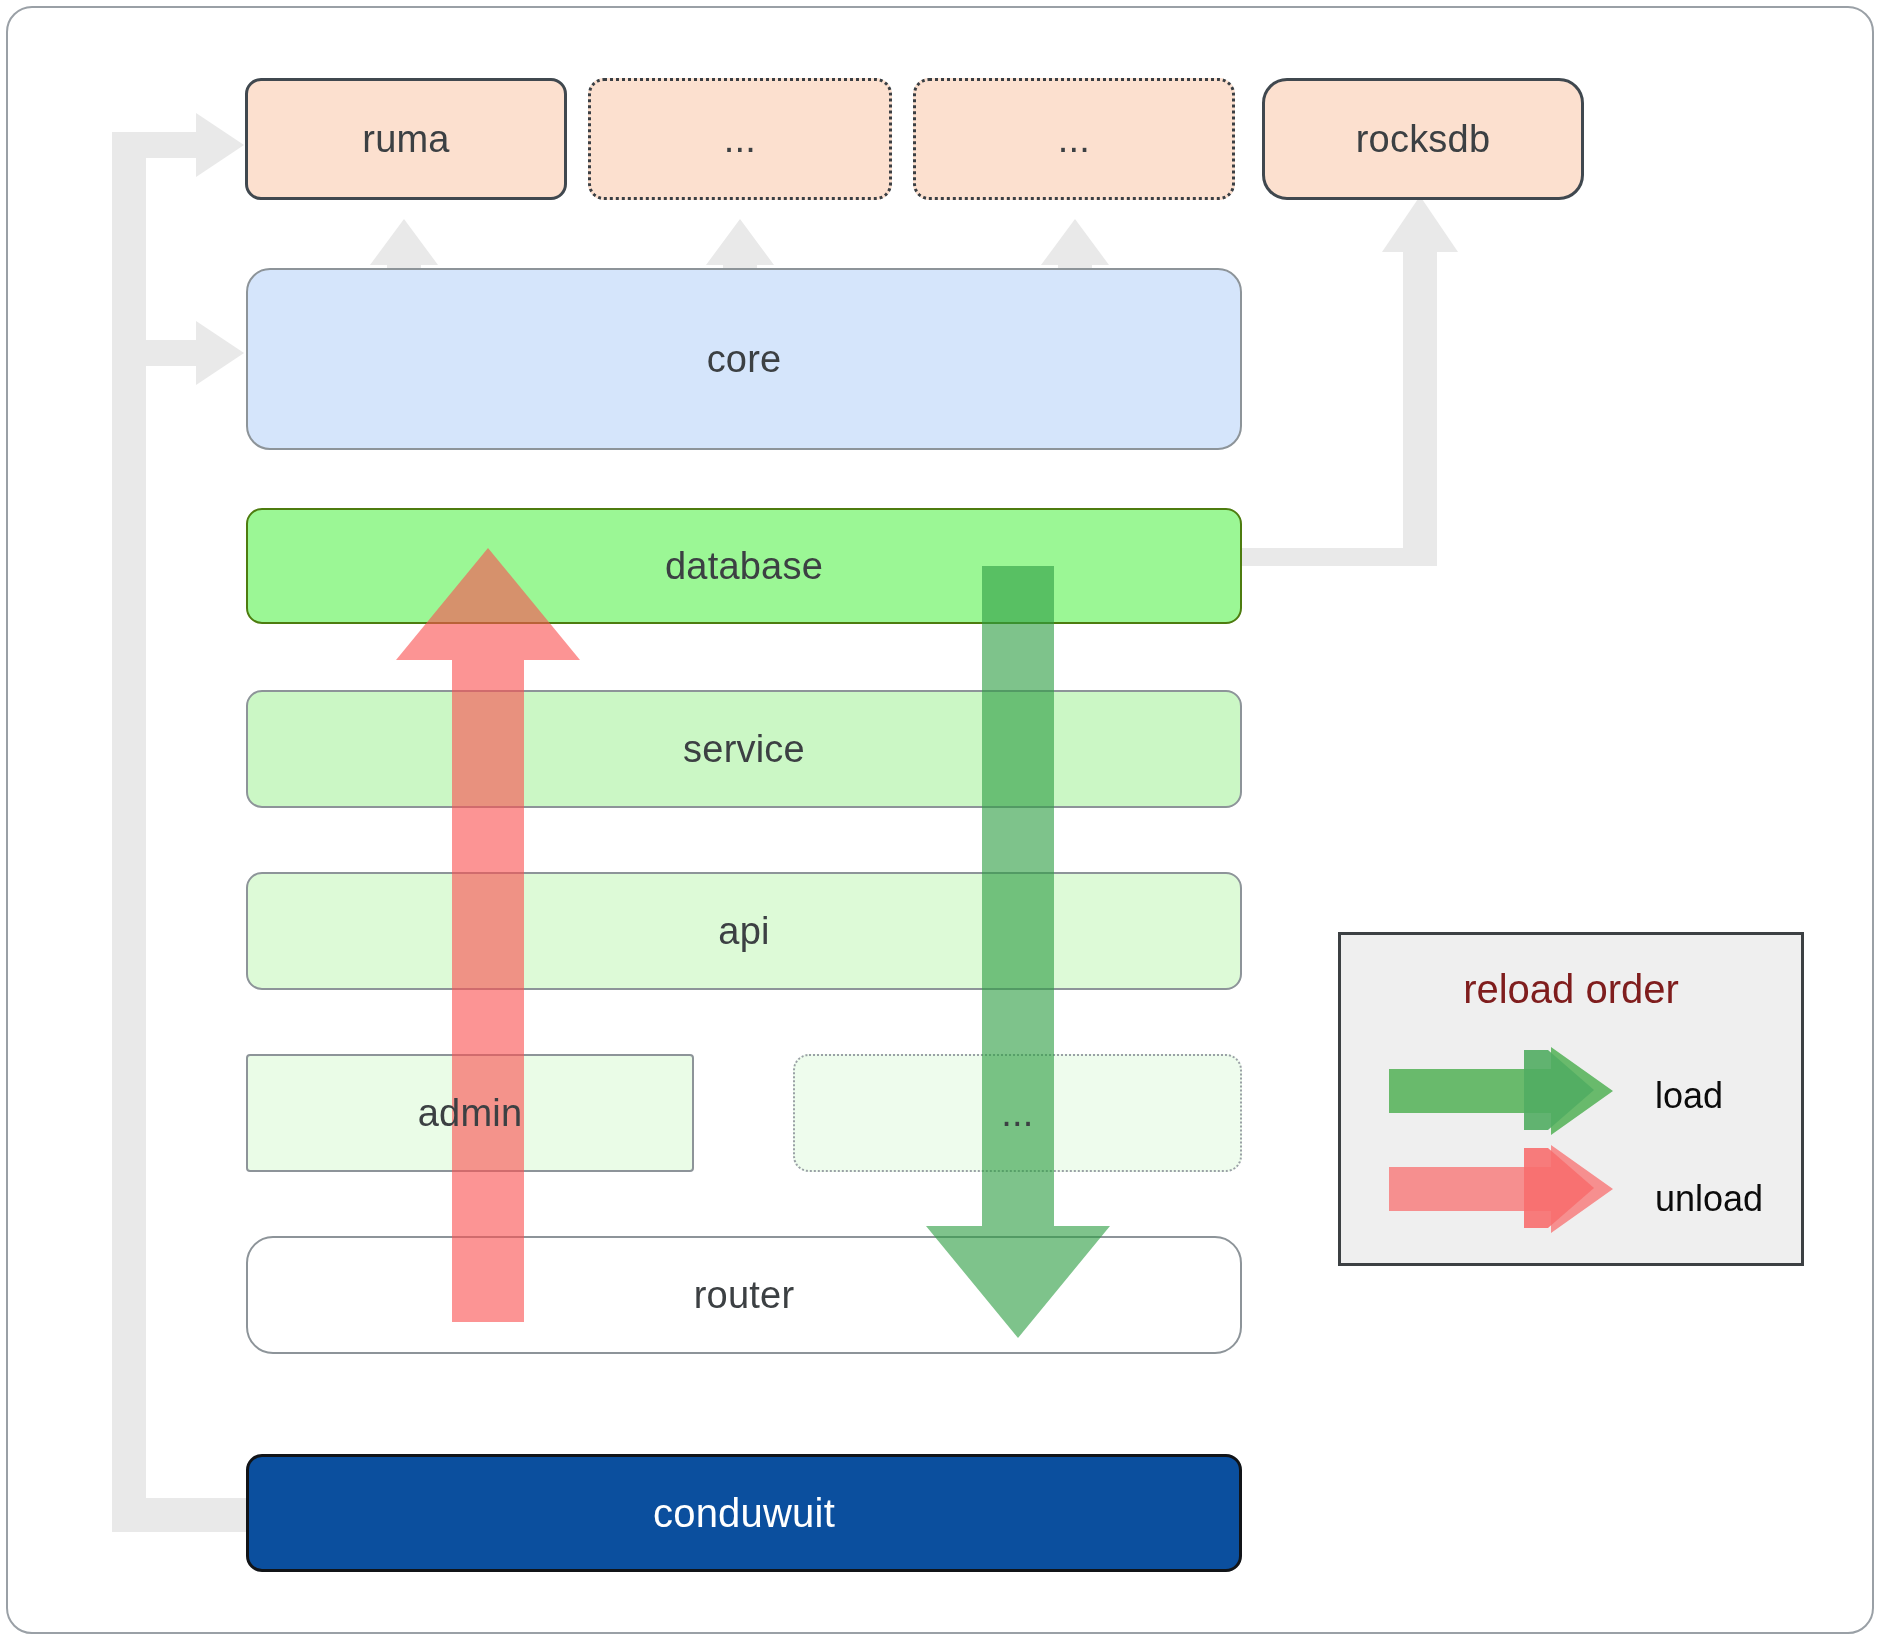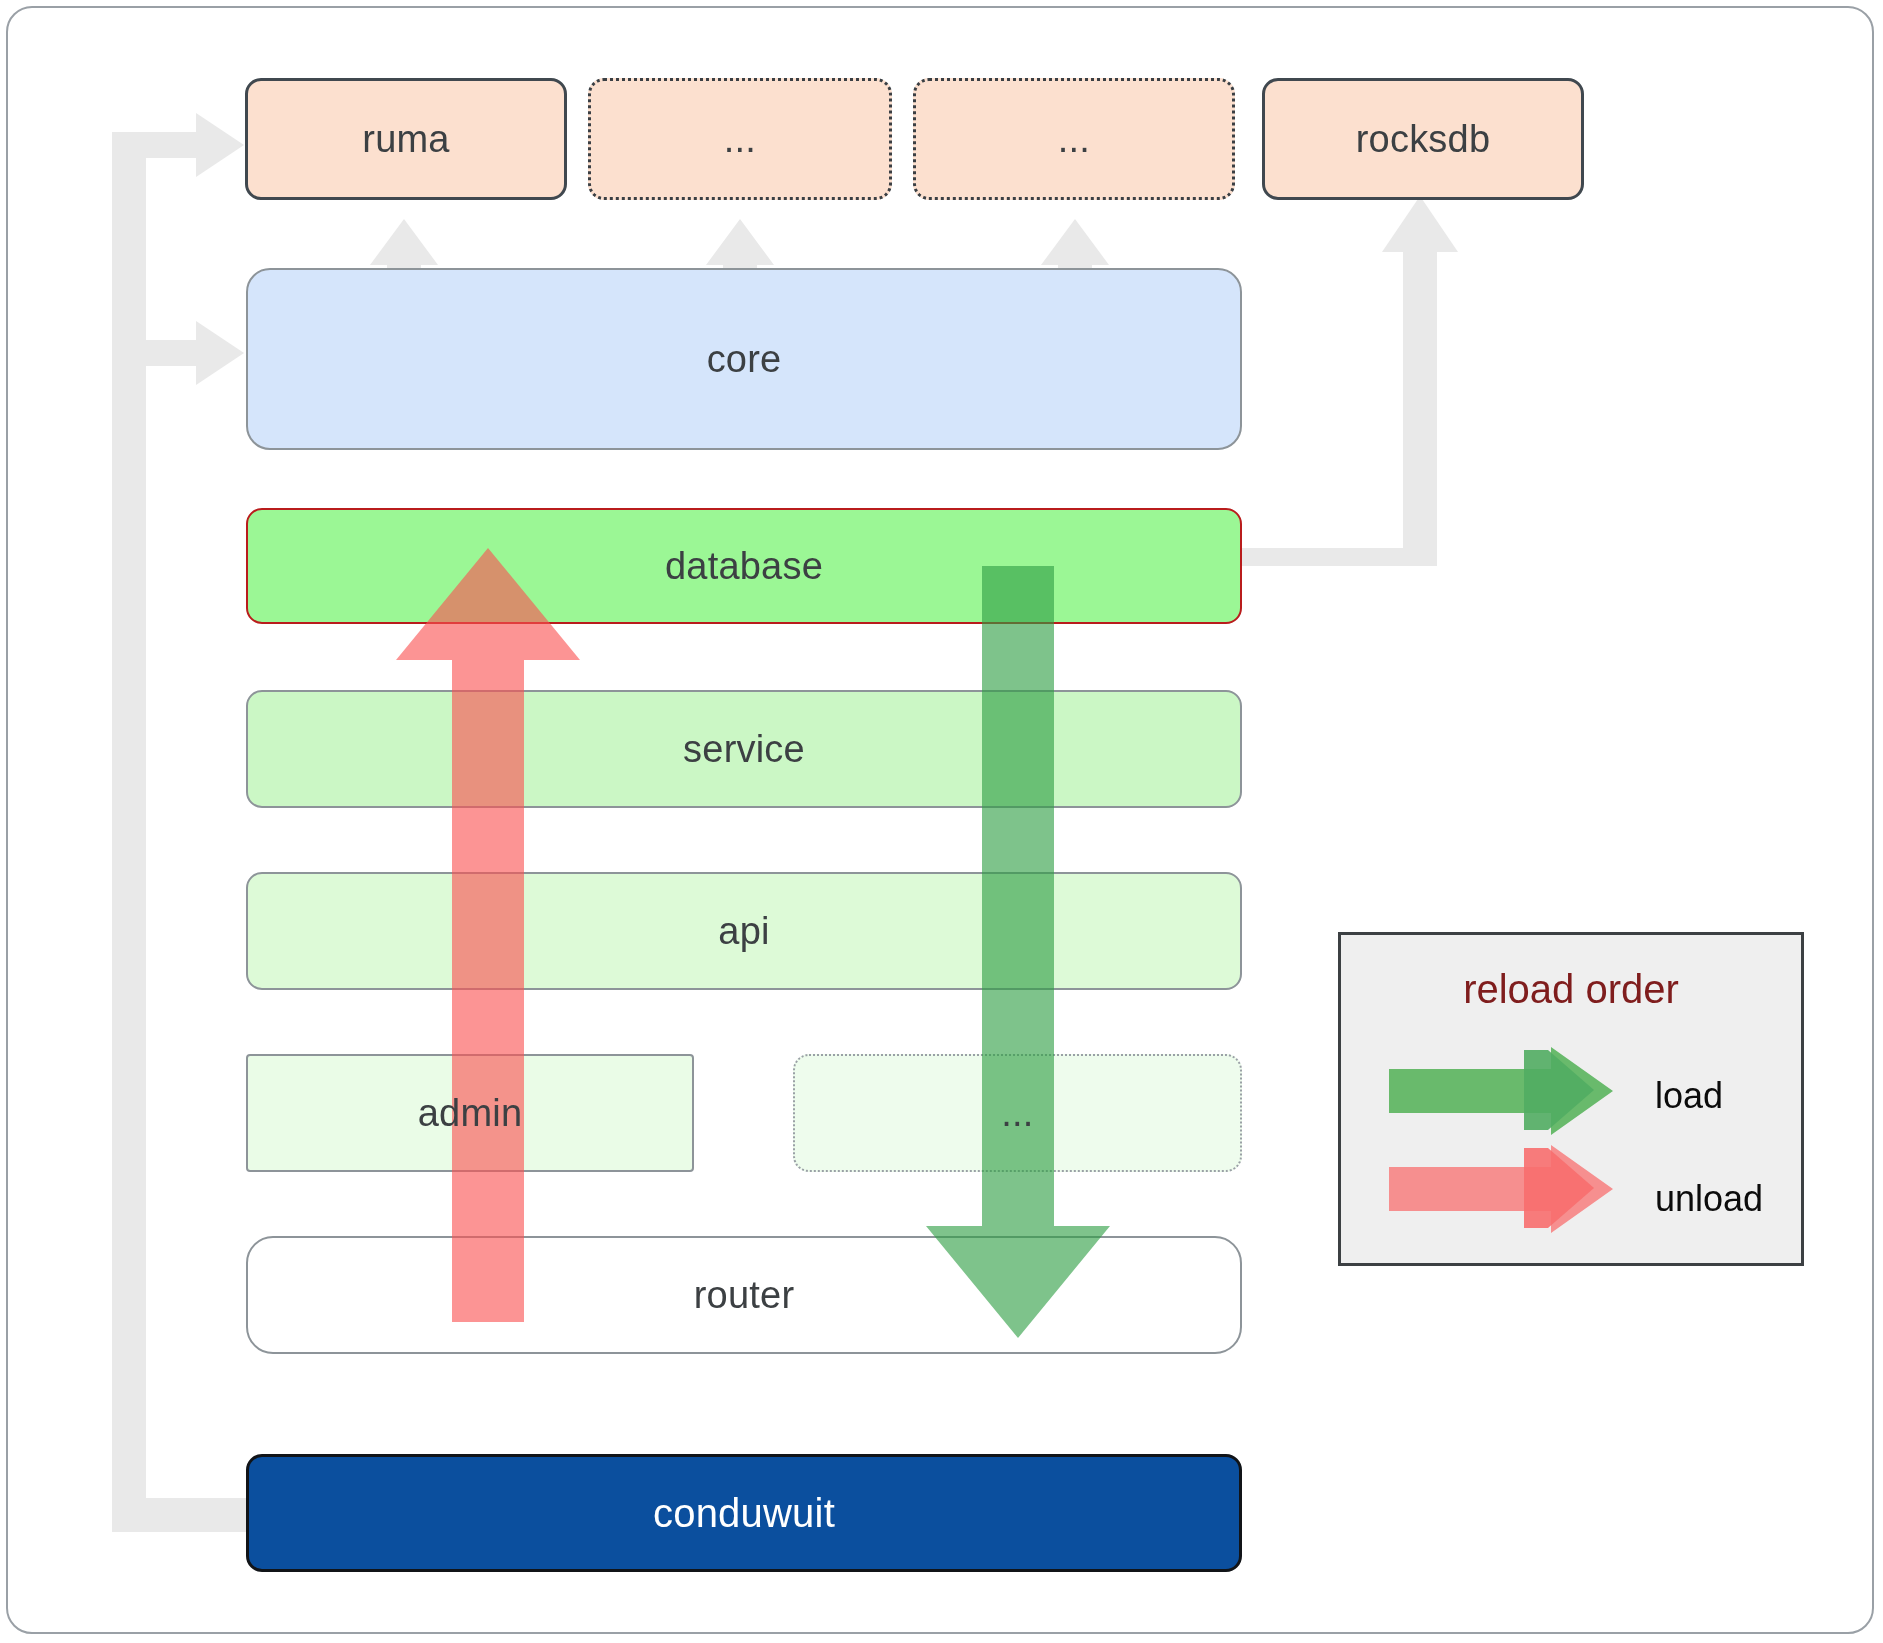--- a/index.html
+++ b/index.html
@@ -50,21 +50,21 @@
     border: 3px dotted #3a3f44;
   }
 
   .core-box {
     background: #d5e5fb;
     border: 2px solid #8d9499;
     border-radius: 24px;
   }
   .db-box {
     background: #9bf795;
-    border: 2px solid #b91c1c;
+    border: 2px solid #4d7c0f;
     border-radius: 16px;
   }
   .svc-box {
     background: #cbf7c5;
     border: 2px solid #8d9499;
     border-radius: 16px;
   }
   .api-box {
     background: #ddfad7;
     border: 2px solid #8d9499;
@@ -157,21 +157,21 @@
 
   <div class="box dep" style="left:245px; top:78px; width:322px; height:122px;">
     <span class="lbl">ruma</span>
   </div>
   <div class="box dep dotted" style="left:588px; top:78px; width:304px; height:122px;">
     <span class="lbl">...</span>
   </div>
   <div class="box dep dotted" style="left:913px; top:78px; width:322px; height:122px;">
     <span class="lbl">...</span>
   </div>
-  <div class="box dep" style="left:1262px; top:78px; width:322px; height:122px;">
+  <div class="box dep" style="left:1262px; top:78px; width:322px; height:122px;border-radius:25px;">
     <span class="lbl">rocksdb</span>
   </div>
 
   <div class="box core-box" style="left:246px; top:268px; width:996px; height:182px;">
     <span class="lbl">core</span>
   </div>
 
   <div class="box db-box" style="left:246px; top:508px; width:996px; height:116px;">
     <span class="lbl">database</span>
   </div>

